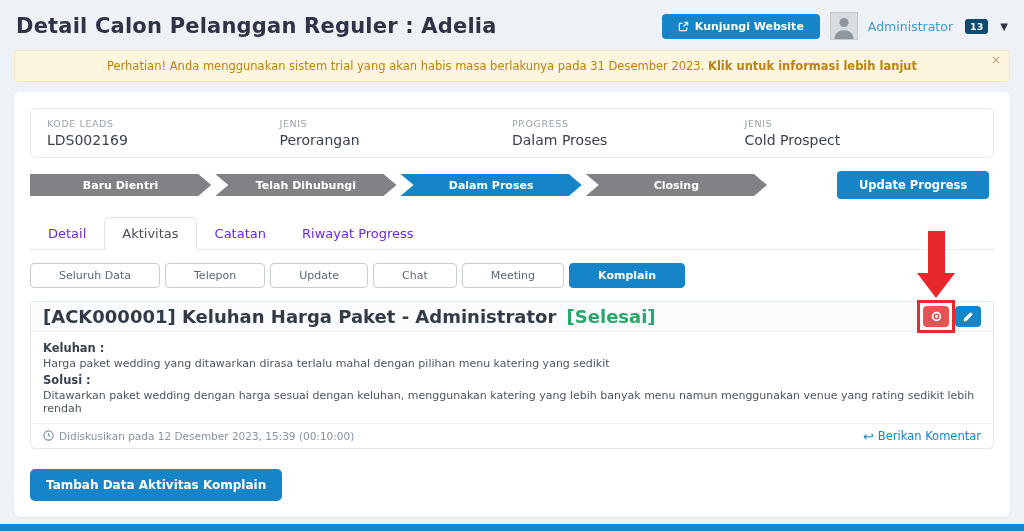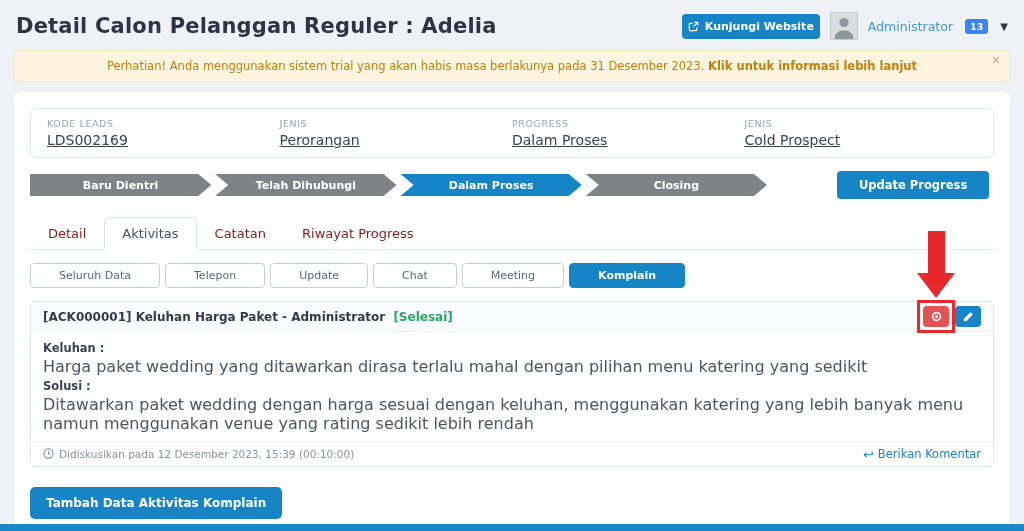--- a/index.html
+++ b/index.html
@@ -10,28 +10,28 @@
     position:relative;
     overflow:hidden;
     color:#3a4150;
   }
   
   .top-header { display:flex; justify-content:space-between; align-items:center; padding:12px 16px 8px 16px; }
   .page-title { font-size:21px; font-weight:bold; color:#2e3345; letter-spacing:.2px; }
   .header-right { display:flex; align-items:center; gap:10px; }
   .btn-visit {
     background:#1585c8; color:#fff; border:none; border-radius:4px;
-    font-size:11px; font-weight:bold; padding:6px 6px;
+    font-size:11px; font-weight:bold; padding:6px 16px;
     display:flex; align-items:center; gap:6px; cursor:pointer;
     font-family:inherit;
   }
   .avatar { width:28px; height:28px; background:#dadde0; border:1px solid #c6cacd; display:flex; align-items:flex-end; justify-content:center; overflow:hidden; }
   .user-name { color:#3d9bd5; font-size:12.5px; }
   .badge {
-    background:#3b82f6; color:#fff; font-size:9.5px; font-weight:bold;
+    background:#0c4a6e; color:#fff; font-size:9.5px; font-weight:bold;
     border-radius:3px; padding:2px 5px; margin-left:2px;
   }
   .caret { font-size:10px; color:#2e3345; margin-left:2px; cursor:pointer; }
   
   .trial-banner {
     margin:2px 14px 0 14px; background:#fdf5dd; border:1px solid #f3e6c0;
     border-radius:4px; padding:8px 16px; text-align:center; position:relative;
     font-size:11.5px; color:#bd8013;
   }
   .trial-banner b { cursor:pointer; }
@@ -41,71 +41,71 @@
   
   .main-card {
     margin:10px 14px 0 14px; background:#fff; border-radius:6px;
     box-shadow:0 1px 2px rgba(0,0,0,.05); padding:16px; min-height:392px;
   }
   .lead-info {
     border:1px solid #e3e8ec; border-radius:6px; padding:9px 16px;
     display:grid; grid-template-columns:1fr 1fr 1fr 1fr;
   }
   .lead-field .lf-label { font-size:9.5px; color:#9aa3ad; letter-spacing:.6px; }
-  .lead-field .lf-value { font-size:14px; color:#3a4150; margin-top:3px;text-decoration:underline; }
+  .lead-field .lf-value { font-size:14px; color:#3a4150; margin-top:3px; }
   
   .progress-row { display:flex; align-items:center; margin-top:13px; }
   .chevrons { display:flex; gap:4px; width:737px; }
   .chev {
     flex:1; height:22px; background:#808285; color:#fff;
     font-size:11px; font-weight:bold; display:flex; align-items:center; justify-content:center;
     clip-path:polygon(0 0, calc(100% - 13px) 0, 100% 50%, calc(100% - 13px) 100%, 0 100%, 13px 50%);
     cursor:default;
   }
   .chev.first { clip-path:polygon(0 0, calc(100% - 13px) 0, 100% 50%, calc(100% - 13px) 100%, 0 100%); }
   .chev.active { background:#1585c8; }
   .btn-update {
     margin-left:70px; background:#1585c8; color:#fff; border:none; border-radius:4px;
     font-size:11.5px; font-weight:bold; padding:7px 22px; cursor:pointer; font-family:inherit;
   }
   
   .tabs { display:flex; margin-top:18px; border-bottom:1px solid #e6ebee; }
   .tab {
-    padding:8px 17px; font-size:13px; color:#7f1d1d; cursor:pointer; text-decoration:none;
+    padding:8px 17px; font-size:13px; color:#6d28d9; cursor:pointer; text-decoration:none;
     border:1px solid transparent; border-bottom:none; margin-bottom:-1px;
   }
   .tab.active {
     color:#495059; background:#fff; border-color:#dde3e8;
     border-radius:6px 6px 0 0; border-bottom:1px solid #fff;
   }
   
   .filters { display:flex; gap:5px; margin-top:13px; }
   .filter-btn {
     background:#fff; border:1px solid #c8cdd2; border-radius:4px; color:#5c6873;
     font-size:11px; padding:5px 28px; cursor:pointer; font-family:inherit;
   }
   .filter-btn.active { background:#1585c8; border-color:#1585c8; color:#fff; font-weight:bold; }
   
   .complaint-card { margin-top:13px; border:1px solid #e1e6ea; border-radius:5px; background:#fff; }
   .cc-header {
     display:flex; justify-content:space-between; align-items:center;
     background:#fafbfc; border-bottom:1px solid #eef1f4; padding:4px 12px; border-radius:5px 5px 0 0;
   }
-  .cc-title { font-size:12px; font-weight:bold; color:#333b49; }
+  .cc-title { font-size:18px; font-weight:bold; color:#333b49; }
   .cc-status { color:#27a769; margin-left:4px; }
   .cc-actions { display:flex; gap:6px; align-items:center; }
   .icon-btn {
     width:26px; height:21px; border:none; border-radius:4px; cursor:pointer;
     display:flex; align-items:center; justify-content:center; padding:0;
   }
   .icon-btn.danger { background:#e55353; }
   .icon-btn.primary { background:#1585c8; }
   .cc-body { padding:6px 12px 8px 12px; }
   .cc-label { font-size:11.5px; font-weight:bold; color:#3a4150; margin-top:3px; }
-  .cc-text { font-size:16px; color:#4b5563; margin-top:2px; }
+  .cc-text { font-size:11px; color:#4b5563; margin-top:2px; }
   .cc-footer {
     display:flex; justify-content:space-between; align-items:center;
     border-top:1px solid #eef1f4; padding:5px 12px;
   }
   .cc-time { font-size:10.5px; color:#8792a0; display:flex; align-items:flex-start; gap:5px; }
   .cc-comment { font-size:11.5px; color:#1585c8; text-decoration:none; cursor:pointer; display:flex; align-items:center; gap:4px; }
   .reply-glyph { font-size:13px; line-height:1; }
   
   .btn-add {
     margin-top:20px; background:#1585c8; color:#fff; border:none; border-radius:5px;

